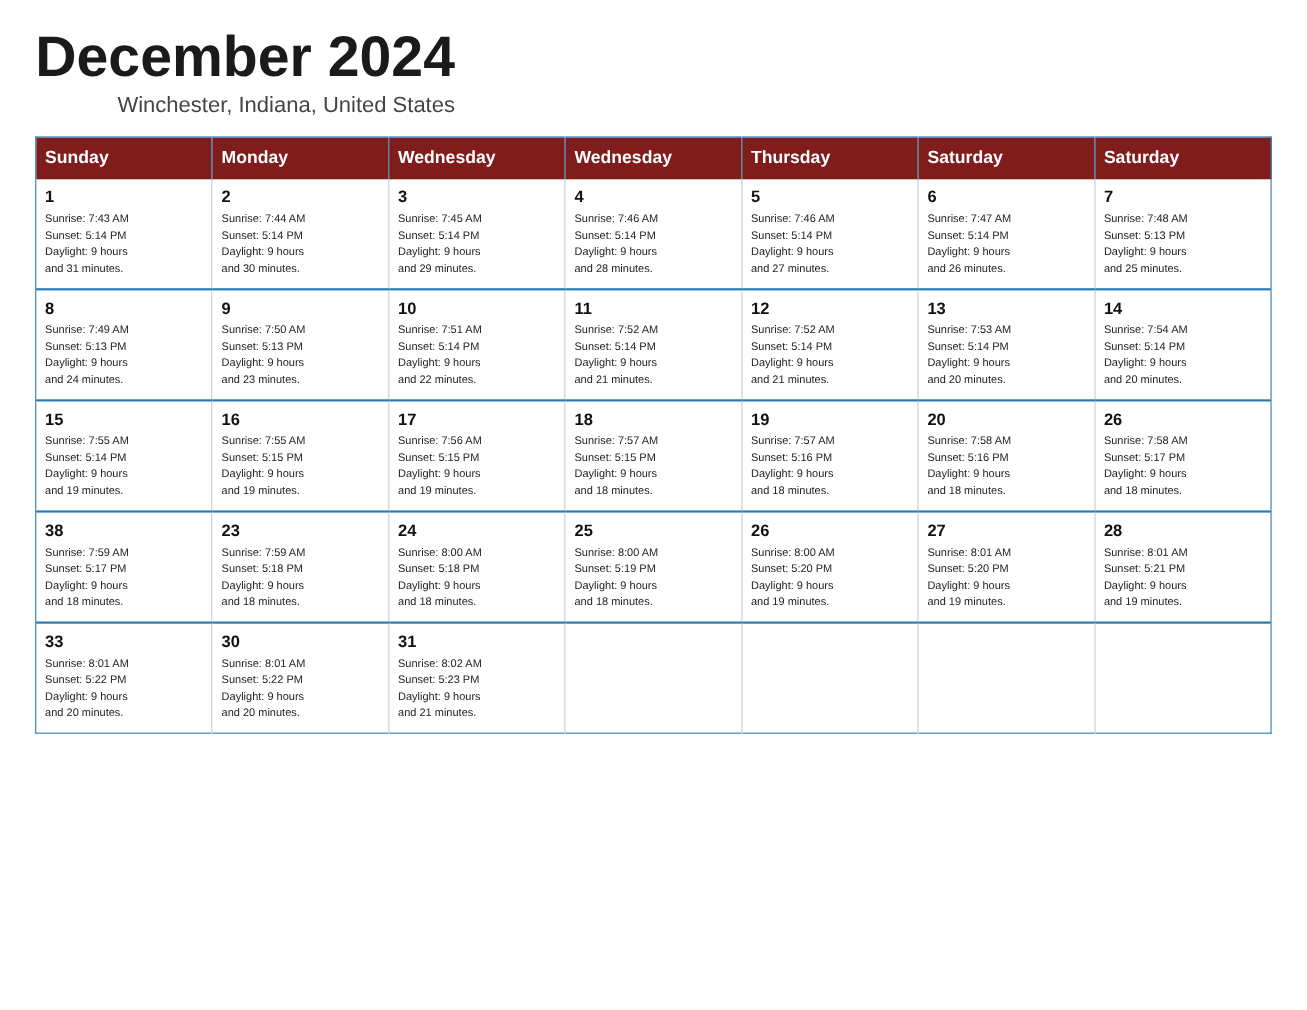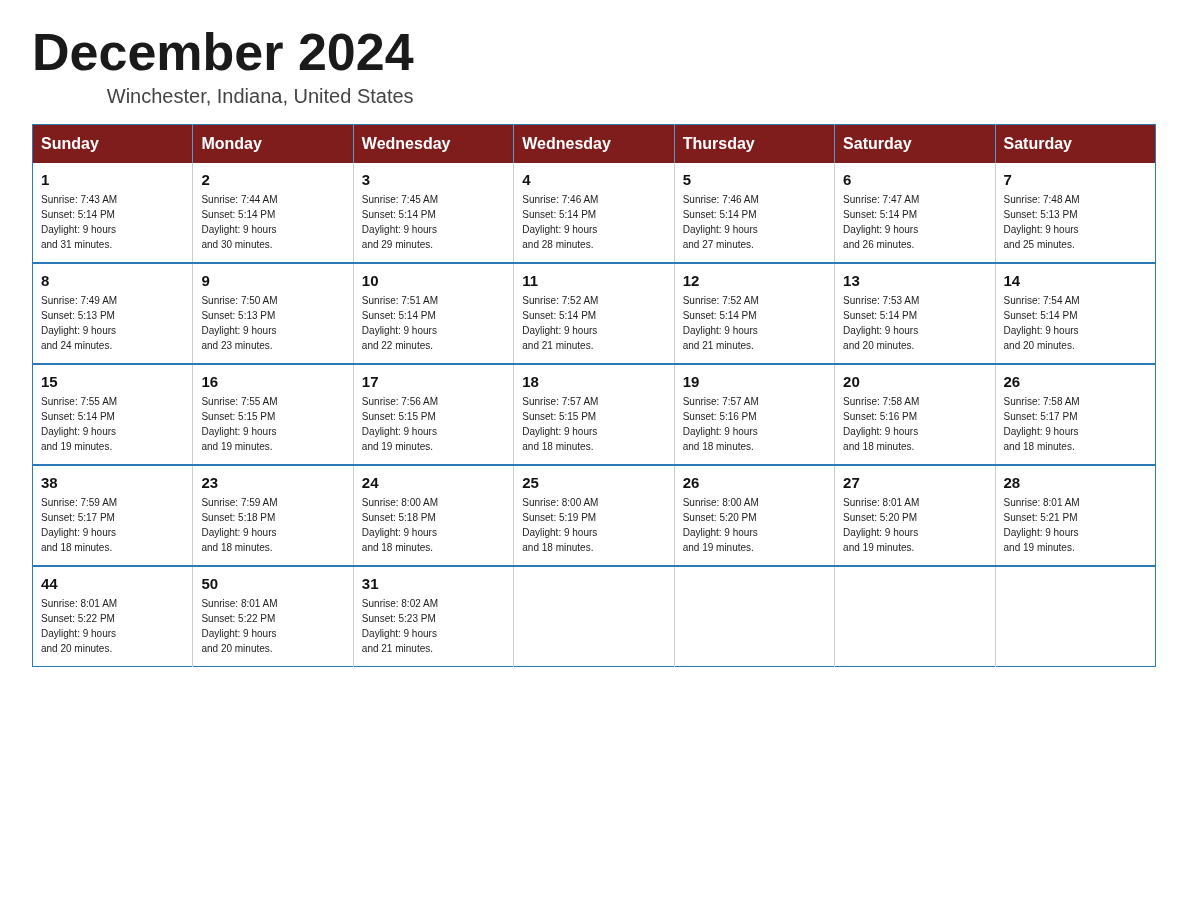--- a/index.html
+++ b/index.html
@@ -220,25 +220,25 @@
           <span class="day-num">27</span>
           <div class="day-info">Sunrise: 8:01 AM<br>Sunset: 5:20 PM<br>Daylight: 9 hours<br>and 19 minutes.</div>
         </td>
         <td>
           <span class="day-num">28</span>
           <div class="day-info">Sunrise: 8:01 AM<br>Sunset: 5:21 PM<br>Daylight: 9 hours<br>and 19 minutes.</div>
         </td>
       </tr>
       <tr>
         <td>
-          <span class="day-num">44</span>
+          <span class="day-num">33</span>
           <div class="day-info">Sunrise: 8:01 AM<br>Sunset: 5:22 PM<br>Daylight: 9 hours<br>and 20 minutes.</div>
         </td>
         <td>
-          <span class="day-num">50</span>
+          <span class="day-num">30</span>
           <div class="day-info">Sunrise: 8:01 AM<br>Sunset: 5:22 PM<br>Daylight: 9 hours<br>and 20 minutes.</div>
         </td>
         <td>
           <span class="day-num">31</span>
           <div class="day-info">Sunrise: 8:02 AM<br>Sunset: 5:23 PM<br>Daylight: 9 hours<br>and 21 minutes.</div>
         </td>
         <td class="empty-cell"></td>
         <td class="empty-cell"></td>
         <td class="empty-cell"></td>
         <td class="empty-cell"></td>

